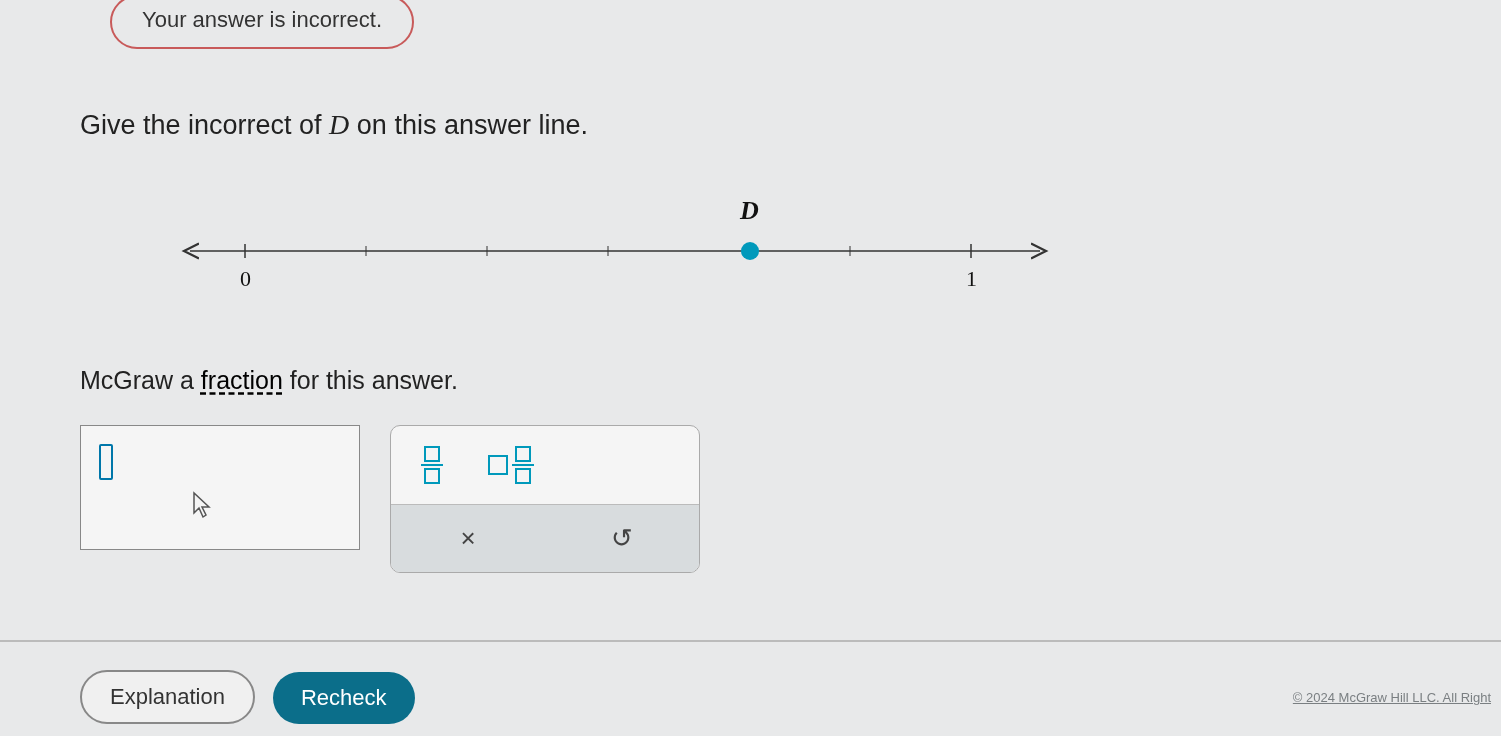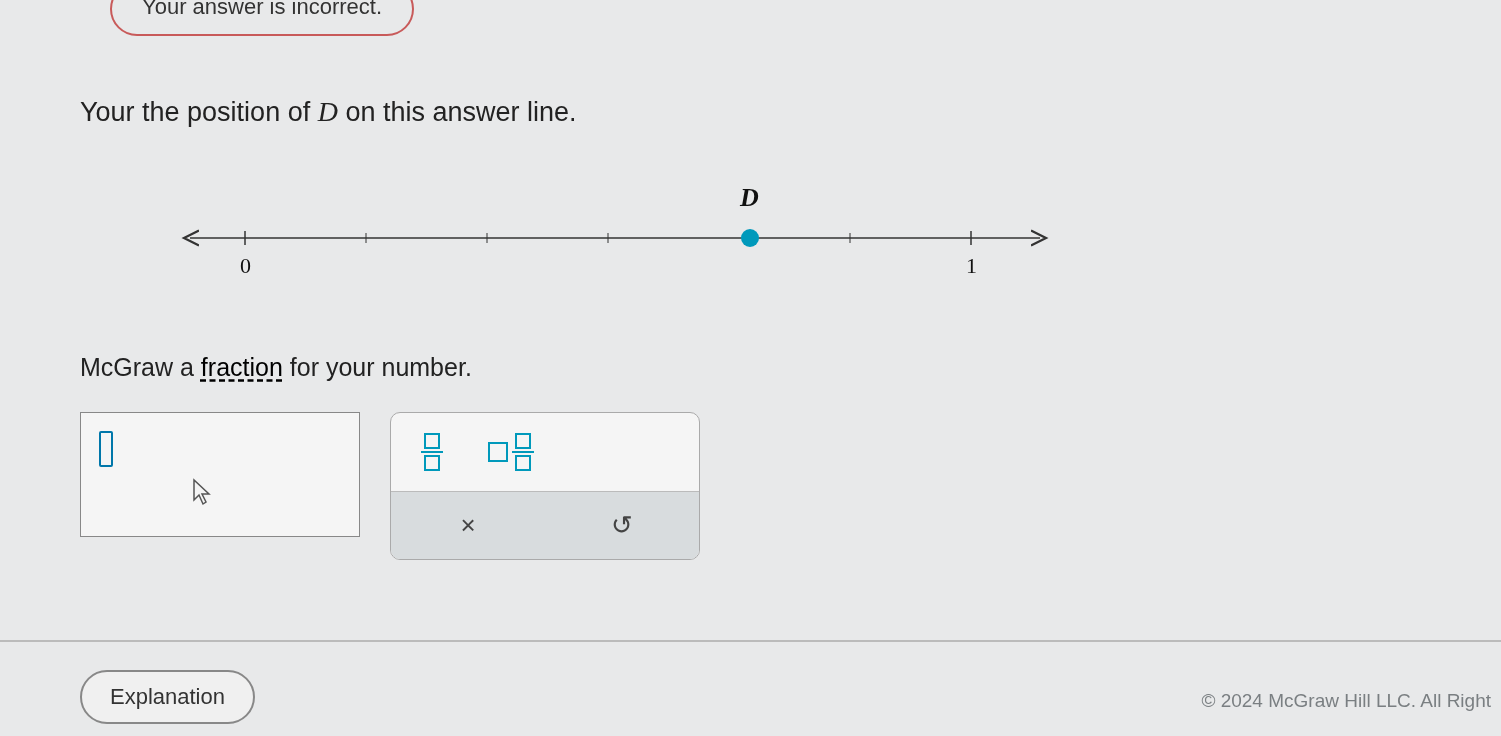--- a/index.html
+++ b/index.html
@@ -5,21 +5,21 @@
 * { box-sizing: border-box; margin: 0; padding: 0; }
 body {
   width: 1501px;
   height: 736px;
   font-family: Arial, Helvetica, sans-serif;
   background: #e8e9ea;
   position: relative;
   overflow: hidden;
 }
 .page {
-  padding: 0 80px;
+  padding: 13px 80px;
   position: relative;
 }
 .incorrect-box {
   display: inline-block;
   border: 2px solid #c85a5a;
   border-radius: 28px;
   padding: 10px 30px 14px 30px;
   margin-left: 30px;
   margin-top: -20px;
   color: #333;
@@ -200,33 +200,34 @@
   font-size: 22px;
   color: #fff;
   background: #0b6e8a;
   cursor: pointer;
 }
 .copyright {
   position: absolute;
   right: 10px;
   top: 690px;
   color: #7a7f82;
-  font-size: 19px;
+  font-size: 13px;
+  text-decoration: underline;
 }
 </style>
 </head>
 <body>
 
 <div class="page">
   <div class="incorrect-box">
     <span>Your answer is incorrect.</span>
   </div>
 
   <div class="question-text">
-    <span>Your the position of </span><span class="italic-d">D</span><span> on this answer line.</span>
+    <span>Give the incorrect of </span><span class="italic-d">D</span><span> on this answer line.</span>
   </div>
 
   <div class="number-line-wrap">
     <div class="d-label">D</div>
     <svg class="line-svg" width="880" height="30">
       <defs>
         <marker id="arrL" markerWidth="12" markerHeight="12" refX="6" refY="6" orient="auto">
           <path d="M12,1 L2,6 L12,11" fill="none" stroke="#333" stroke-width="1.5"></path>
         </marker>
         <marker id="arrR" markerWidth="12" markerHeight="12" refX="6" refY="6" orient="auto">
@@ -240,21 +241,21 @@
       <line x1="428" y1="10" x2="428" y2="20" stroke="#333" stroke-width="1"></line>
       <line x1="670" y1="10" x2="670" y2="20" stroke="#333" stroke-width="1"></line>
       <line x1="791" y1="8" x2="791" y2="22" stroke="#333" stroke-width="1.5"></line>
       <circle cx="570" cy="15" r="9" fill="#0099bb"></circle>
     </svg>
     <div class="tick-label-0">0</div>
     <div class="tick-label-1">1</div>
   </div>
 
   <div class="instruction">
-    <span>McGraw a </span><span class="fraction-link">fraction</span><span> for your number.</span>
+    <span>McGraw a </span><span class="fraction-link">fraction</span><span> for this answer.</span>
   </div>
 
   <div class="input-row">
     <div class="answer-box">
       <span class="answer-cursor"></span>
       <span class="cursor-arrow">
         <svg width="24" height="28" viewBox="0 0 24 28">
             <path d="M3 2 L3 22 L8 17 L12 26 L15 24 L11 16 L18 16 Z" fill="none" stroke="#555" stroke-width="1.5"></path>
           </svg>
       </span>
@@ -289,15 +290,18 @@
     </div>
   </div>
 </div>
 
 <div class="divider"></div>
 
 <div class="bottom-bar">
   <div class="explain-btn">
     <span>Explanation</span>
   </div>
+  <div class="recheck-btn">
+    <span>Recheck</span>
+  </div>
 </div>
 
 <div class="copyright">© 2024 McGraw Hill LLC. All Right</div>
 
 </body></html>

